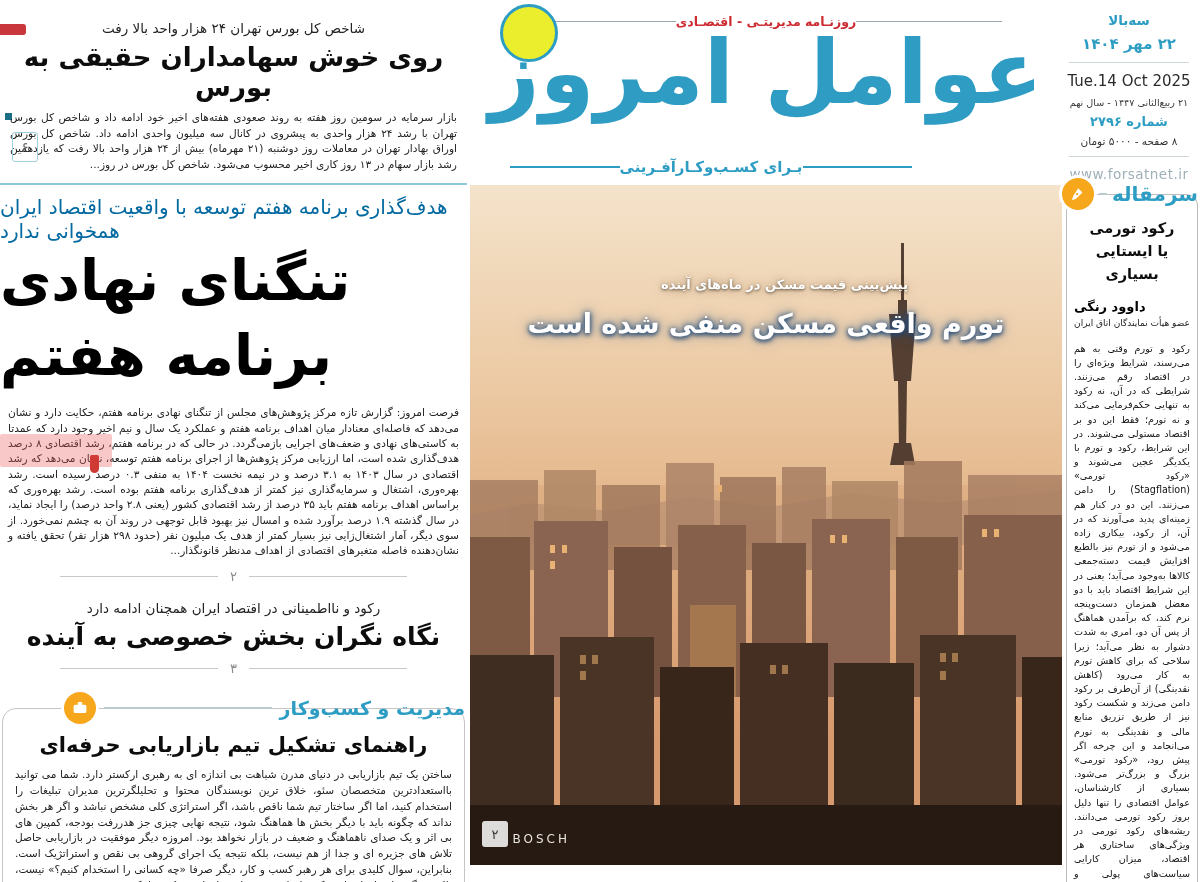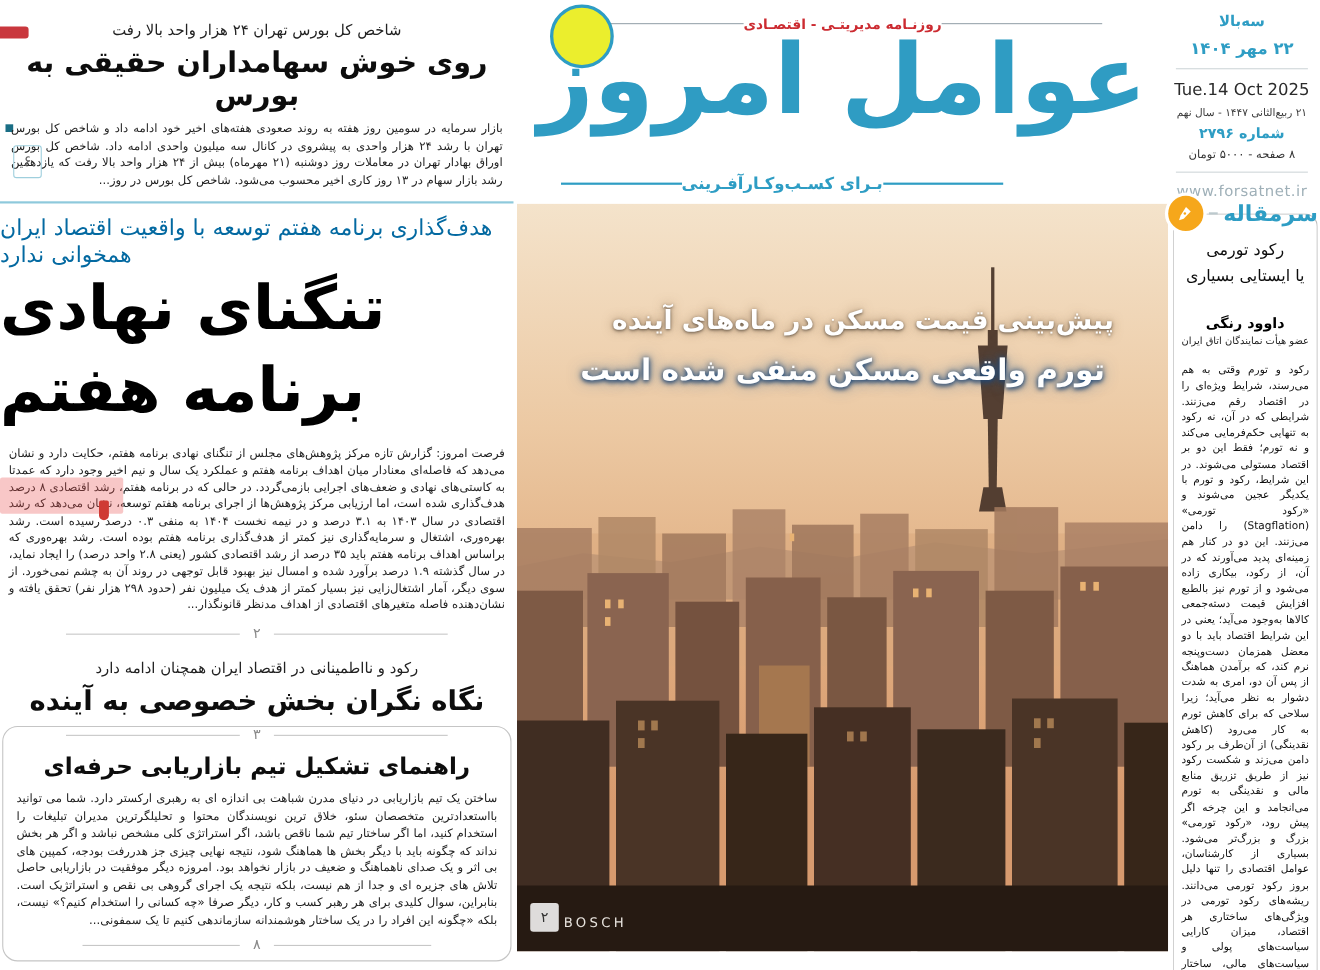--- a/index.html
+++ b/index.html
@@ -67,37 +67,37 @@
              display:flex;align-items:center;justify-content:center;box-shadow:0 0 0 3px #fff;}
   .secbox{border:1.5px solid #c5c5c5;border-radius:14px;margin:-16px 2px 0;padding:24px 12px 6px;
           position:relative;z-index:1;background:transparent;}
   .hl-business{font-size:21px;font-weight:bold;text-align:center;color:#0d0d0d;}
   .business-body{font-size:10.6px;line-height:1.5;text-align:justify;color:#222;margin-top:10px;}
 
   
   .photo{position:absolute;left:470px;top:185px;width:592px;height:680px;overflow:hidden;}
   .photo svg{position:absolute;inset:0;width:100%;height:100%;}
   .photo-overlay{position:absolute;top:92px;left:0;width:100%;text-align:center;color:#fff;}
-  .photo-kicker{font-size:24px;font-weight:bold;
+  .photo-kicker{font-size:13px;font-weight:bold;
         text-shadow:0 1px 3px rgba(60,50,40,.8),0 0 10px rgba(120,90,60,.6);padding-left:37px;}
   .photo-headline{font-size:27px;font-weight:bold;margin-top:16px;
         text-shadow:0 0 6px rgba(35,80,130,.95),0 2px 4px rgba(30,60,100,.8),0 0 14px rgba(50,100,150,.7);}
   .photo-badge{position:absolute;left:12px;bottom:18px;width:26px;height:26px;border-radius:3px;
         background:rgba(255,255,255,.85);color:#333;font-size:13px;
         display:flex;align-items:center;justify-content:center;}
 
   
   .editorial{position:absolute;left:1066px;top:178px;width:132px;height:704px;}
   .ed-header{display:flex;align-items:center;gap:5px;position:relative;z-index:2;}
   .ed-header .seclabel{font-size:20px;}
   .ed-header .secline{min-width:8px;}
   .ed-box{border:1.5px solid #bdbdbd;border-bottom:none;border-radius:12px 12px 0 0;
           margin-top:-16px;padding:22px 7px 26px;height:672px;overflow:hidden;position:relative;}
-  .ed-title{font-size:14.5px;font-weight:normal;text-align:center;line-height:1.6;color:#0d0d0d;}
-  .ed-author{font-size:13px;font-weight:bold;text-align:center;margin-top:24px;color:#000;}
+  .ed-title{font-size:14.5px;font-weight:bold;text-align:center;line-height:1.6;color:#0d0d0d;}
+  .ed-author{font-size:13px;font-weight:bold;text-align:left;margin-top:12px;color:#000;}
   .ed-author-title{font-size:9px;text-align:center;margin-top:4px;color:#222;}
   .ed-body{font-size:9.6px;line-height:1.48;text-align:justify;color:#111;margin-top:14px;}
 </style>
 </head>
 <body>
 
 <div class="page">
 
   <div class="corner-mark"></div>
   <div class="bullet-dot"></div>
@@ -159,20 +159,30 @@
       <div class="k">رکود و نااطمینانی در اقتصاد ایران همچنان ادامه دارد</div>
       <div class="hl-second">نگاه نگران بخش خصوصی به آینده</div>
       <div class="pagediv">
         <span class="pd-line"></span>
         <span class="pd-num">۳</span>
         <span class="pd-line"></span>
       </div>
     </div>
 
     <div class="business">
+      <div class="secheader">
+        <span class="seclabel">مدیریت و کسب‌وکار</span>
+        <span class="secline"></span>
+        <span class="seccircle">
+          <svg width="18" height="18" viewBox="0 0 24 24" fill="#fff" aria-hidden="true">
+            <rect x="9" y="4" width="6" height="4" rx="1.2"></rect>
+            <rect x="3.5" y="7.5" width="17" height="11" rx="2"></rect>
+          </svg>
+        </span>
+      </div>
       <div class="secbox">
         <div class="hl-business">راهنمای تشکیل تیم بازاریابی حرفه‌ای</div>
         <div class="business-body">ساختن یک تیم بازاریابی در دنیای مدرن شباهت بی اندازه ای به رهبری ارکستر دارد. شما می توانید بااستعدادترین متخصصان سئو، خلاق ترین نویسندگان محتوا و تحلیلگرترین مدیران تبلیغات را استخدام کنید، اما اگر ساختار تیم شما ناقص باشد، اگر استراتژی کلی مشخص نباشد و اگر هر بخش نداند که چگونه باید با دیگر بخش ها هماهنگ شود، نتیجه نهایی چیزی جز هدررفت بودجه، کمپین های بی اثر و یک صدای ناهماهنگ و ضعیف در بازار نخواهد بود. امروزه دیگر موفقیت در بازاریابی حاصل تلاش های جزیره ای و جدا از هم نیست، بلکه نتیجه یک اجرای گروهی بی نقص و استراتژیک است. بنابراین، سوال کلیدی برای هر رهبر کسب و کار، دیگر صرفا «چه کسانی را استخدام کنیم؟» نیست، بلکه «چگونه این افراد را در یک ساختار هوشمندانه سازماندهی کنیم تا یک سمفونی...</div>
         <div class="pagediv" style="margin-top:6px;">
           <span class="pd-line"></span>
           <span class="pd-num">۸</span>
           <span class="pd-line"></span>
         </div>
       </div>
     </div>

